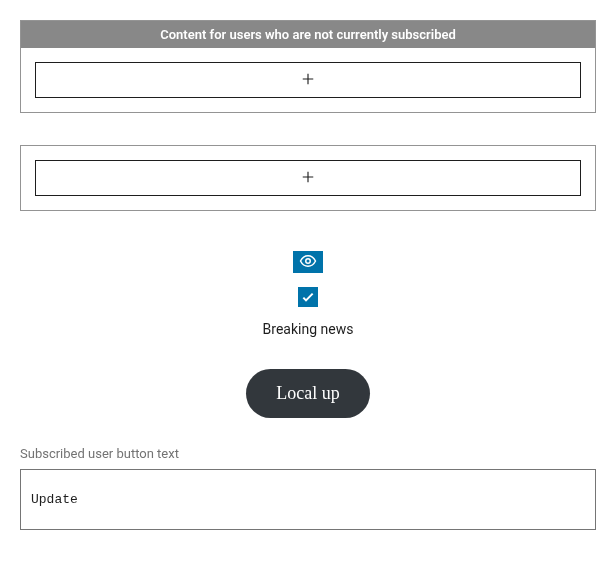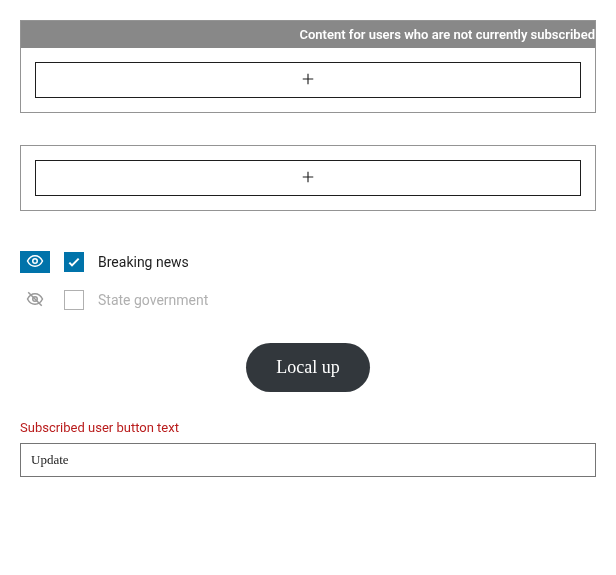--- a/index.html
+++ b/index.html
@@ -12,21 +12,21 @@
     background: #fff;
     width: 616px;
   }
   .block {
     border: 1px solid #949494;
     margin-bottom: 32px;
   }
   .block-header {
     background: #888888;
     color: #fff;
-    text-align: right;
+    text-align: center;
     font-size: 13px;
     font-weight: 600;
     padding: 6px 0;
   }
   .block-body {
     padding: 14px;
   }
   .add-block {
     border: 1px solid #1e1e1e;
     background: #fff;
@@ -39,20 +39,21 @@
   .add-block svg { width: 18px; height: 18px; }
   .topics {
     margin-top: 6px;
     margin-bottom: 24px;
   }
   .topic-row {
     display: flex;
     align-items: center;
     gap: 14px;
     padding: 8px 0;
+    flex-direction: column;
   }
   .vis-toggle {
     width: 30px;
     height: 22px;
     display: flex;
     align-items: center;
     justify-content: center;
     cursor: pointer;
   }
   .vis-toggle.on { background: #0073aa; color: #fff; }
@@ -88,29 +89,29 @@
     color: #fff;
     border: none;
     border-radius: 28px;
     padding: 14px 30px;
     font-size: 18px;
     font-family: Georgia, "Times New Roman", serif;
     cursor: pointer;
   }
   .field-label {
     font-size: 13px;
-    color: #b91c1c;
+    color: #737373;
     margin-bottom: 8px;
   }
   .text-input {
     width: 100%;
     border: 1px solid #757575;
-    padding: 8px 10px;
+    padding: 22px 10px;
     font-size: 13px;
-    font-family: Liberation Serif, serif;
+    font-family: Liberation Mono, monospace;
     color: #1e1e1e;
   }
   .help-text {
     font-size: 12px;
     color: #757575;
     margin-top: 10px;
   }
 </style>
 </head>
 <body>
@@ -152,35 +153,20 @@
       </span>
     </div>
     <div class="checkbox checked">
       <svg viewBox="0 0 24 24" fill="none" stroke="currentColor" stroke-width="3">
           <path d="M5 13l4 4L19 7"></path>
         </svg>
     </div>
     <span class="topic-label">Breaking news</span>
   </div>
 
-  <div class="topic-row hidden">
-    <div class="vis-toggle off">
-      <span>
-        <svg viewBox="0 0 24 24" fill="none" stroke="currentColor" stroke-width="2">
-            <path d="M2 12s3.5-7 10-7 10 7 10 7-3.5 7-10 7S2 12 2 12z"></path>
-            <circle cx="12" cy="12" r="3"></circle>
-            <path d="M3 3l18 18"></path>
-          </svg>
-      </span>
-    </div>
-    <div class="checkbox">
-      
-    </div>
-    <span class="topic-label">State government</span>
-  </div>
 
 </div>
 
 <div class="signup-wrap">
   <button class="signup-btn">Local up</button>
 </div>
 
 <div>
   <div class="field-label">Subscribed user button text</div>
   <input type="text" class="text-input" value="Update" style="">

